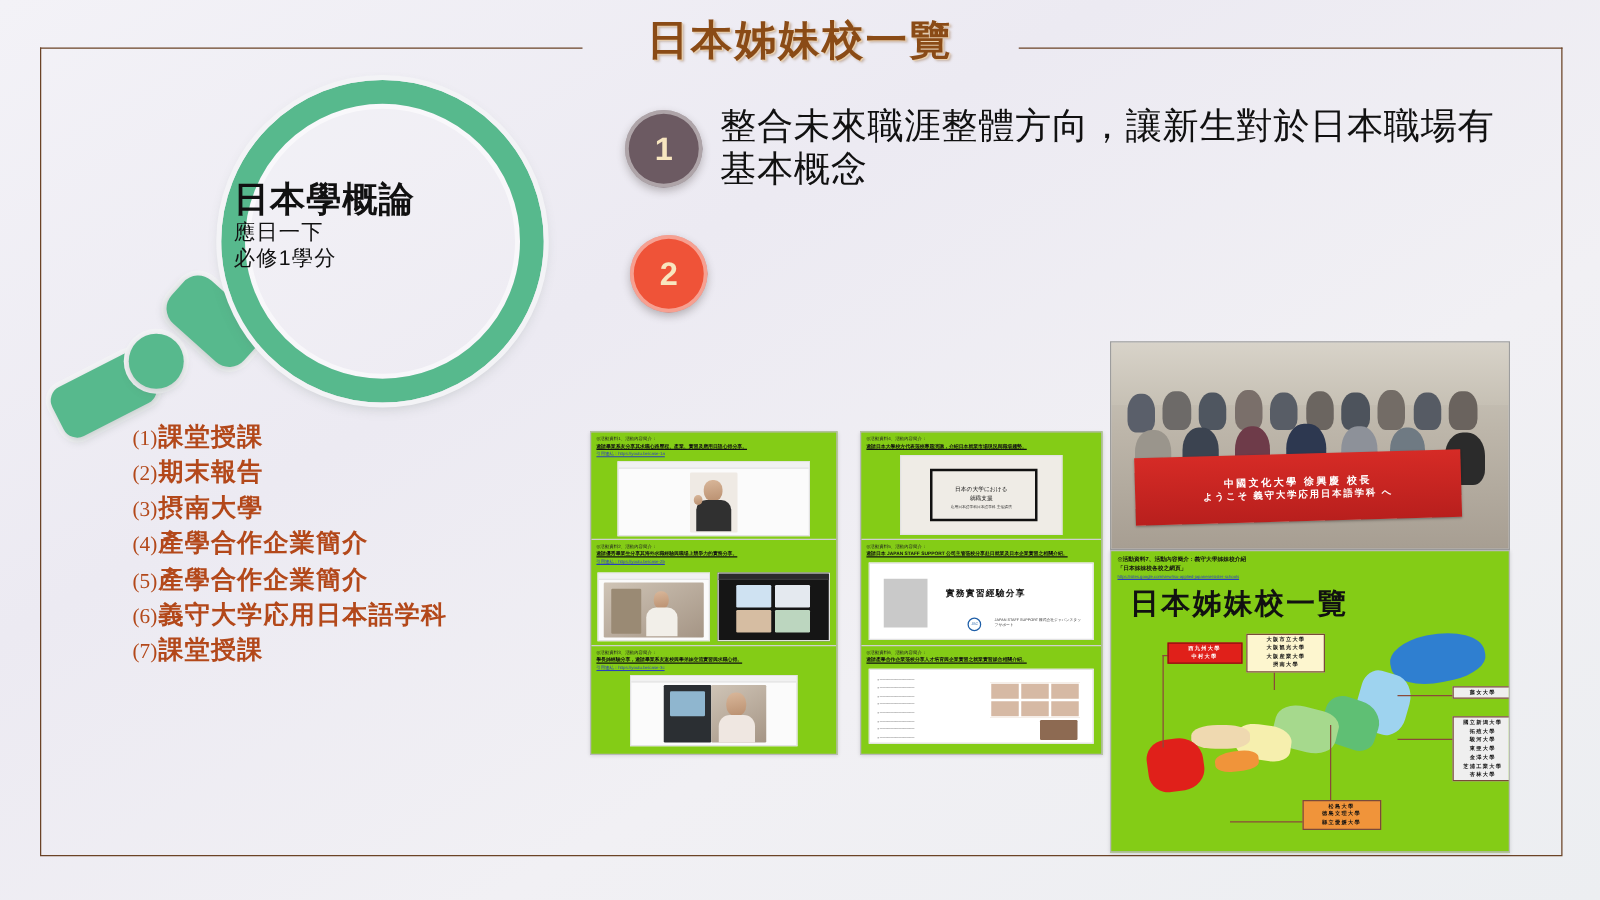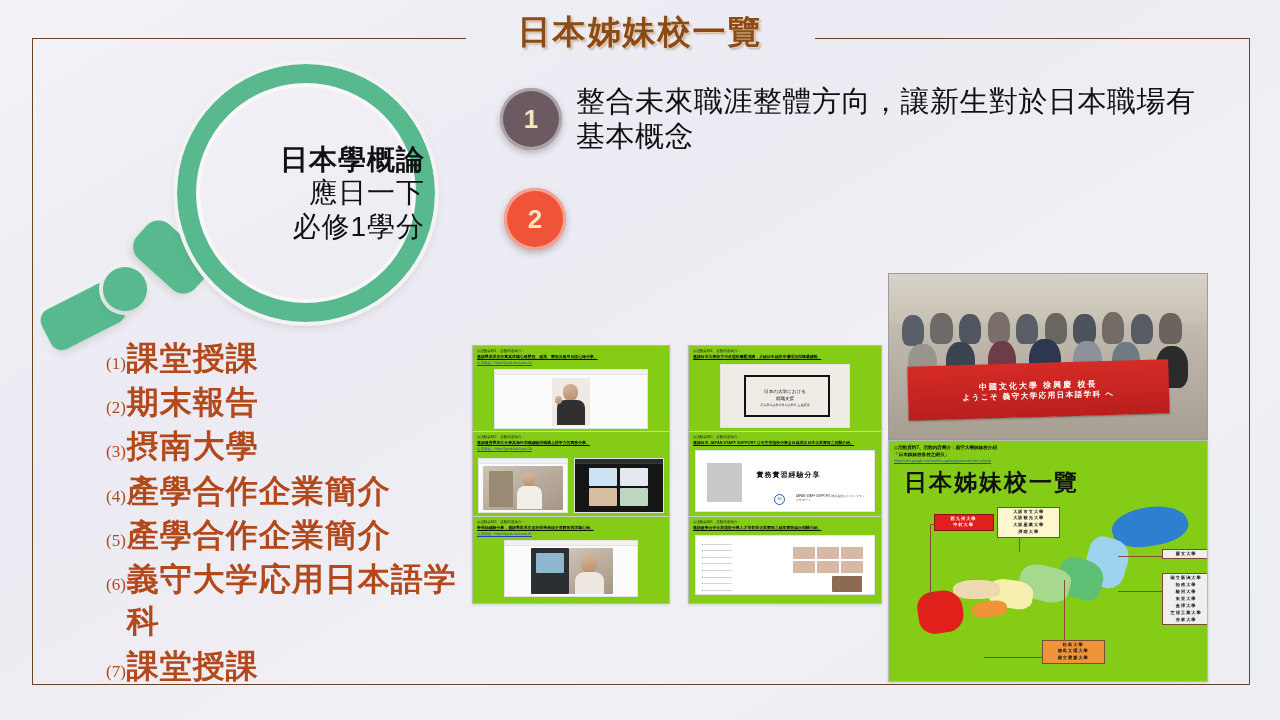--- a/index.html
+++ b/index.html
@@ -52,25 +52,25 @@
     position:absolute;left:55px;top:205px;width:44px;height:44px;border-radius:50%;
     background:#57b98d;box-shadow:0 3px 7px rgba(90,110,100,.28),0 0 0 4px #f3f3f6;
   }
   .mag-handle{
     position:absolute;left:-6px;top:232px;width:82px;height:44px;
     background:#57b98d;border-radius:12px;
     transform:rotate(-27deg);
     box-shadow:0 3px 7px rgba(90,110,100,.28),0 0 0 4px #f3f3f6;
   }
   .mag-text{
-    position:absolute;left:139px;top:82px;width:238px;text-align:right;
+    position:absolute;left:139px;top:82px;width:238px;text-align:left;
     color:#111;z-index:5;
   }
   .mag-title{font-size:28px;font-weight:bold;letter-spacing:1px;line-height:1.15;}
-  .mag-sub{font-size:28px;line-height:1.2;letter-spacing:1px;font-weight:400;}
+  .mag-sub{font-size:17px;line-height:1.2;letter-spacing:1px;font-weight:400;}
 
   
   .bullet{position:absolute;display:flex;align-items:flex-start;}
   .bullet-1{left:500px;top:84px;width:700px;}
   .bullet-2{left:504px;top:184px;width:700px;}
   .badge{
     width:62px;height:62px;border-radius:50%;flex:0 0 62px;
     display:flex;align-items:center;justify-content:center;
     font-size:26px;font-weight:bold;color:#f8e6bf;
     box-shadow:0 3px 7px rgba(70,60,60,.33), inset 0 0 0 3px rgba(255,255,255,.45);
@@ -80,21 +80,21 @@
   .badge-2{background:#ef5338;}
   .bullet-text{
     margin-left:14px;font-size:29px;line-height:1.22;color:#111;
     letter-spacing:.5px;
   }
 
   
   .course-list{position:absolute;left:106px;top:337px;width:380px;color:#b3481a;}
   .course-item{display:flex;align-items:baseline;margin-bottom:2px;}
   .course-num{font-size:17px;font-family:"Liberation Serif",serif;margin-right:1px;}
-  .course-label{font-size:32px;font-weight:bold;letter-spacing:1px;line-height:1.32;}
+  .course-label{font-size:20px;font-weight:bold;letter-spacing:1px;line-height:1.32;}
 
   
   .doc{
     position:absolute;background:#84cc16;border:1px solid #b9b9b9;
     box-shadow:0 1px 3px rgba(0,0,0,.13);overflow:hidden;
   }
   .doc-a{left:472px;top:345px;width:196px;height:257px;}
   .doc-b{left:688px;top:345px;width:192px;height:257px;}
   .doc-c{left:888px;top:440px;width:318px;height:240px;}
 

